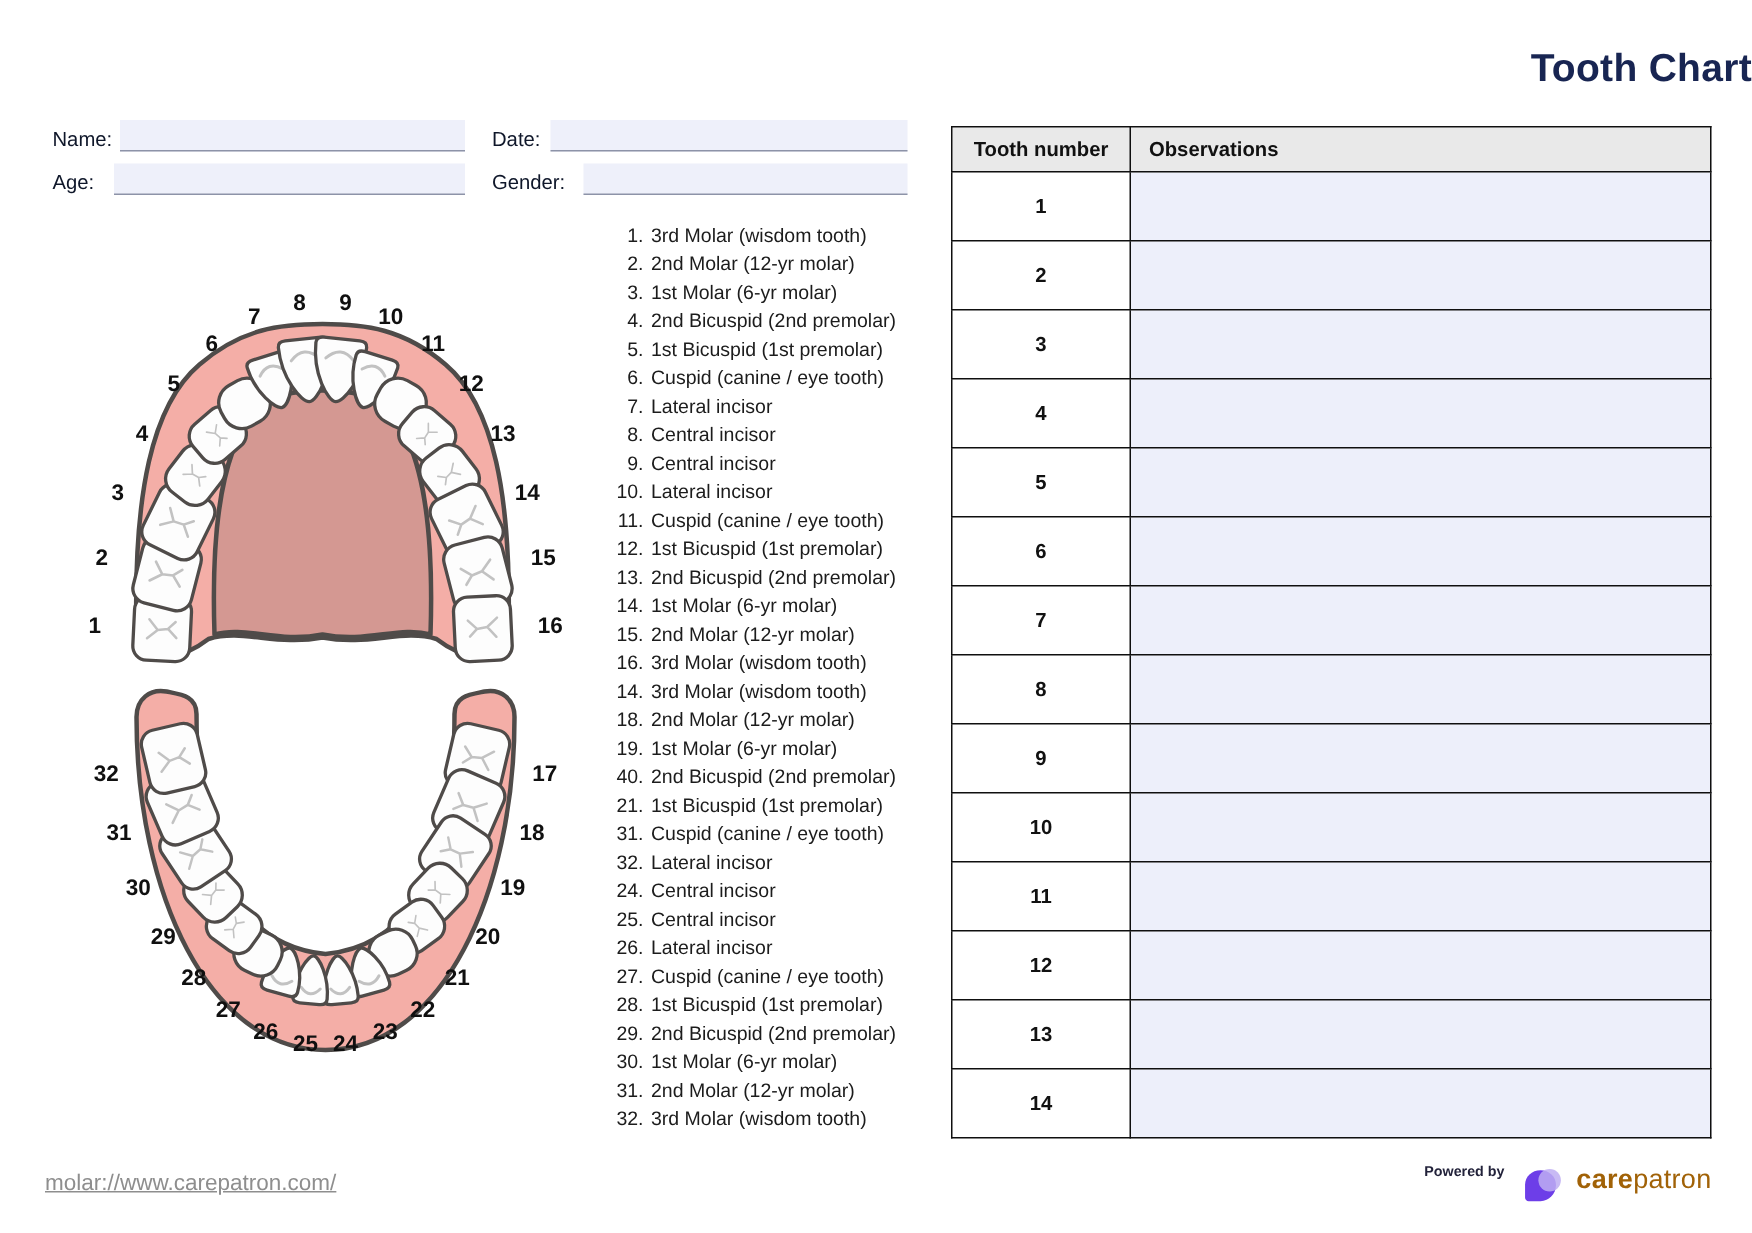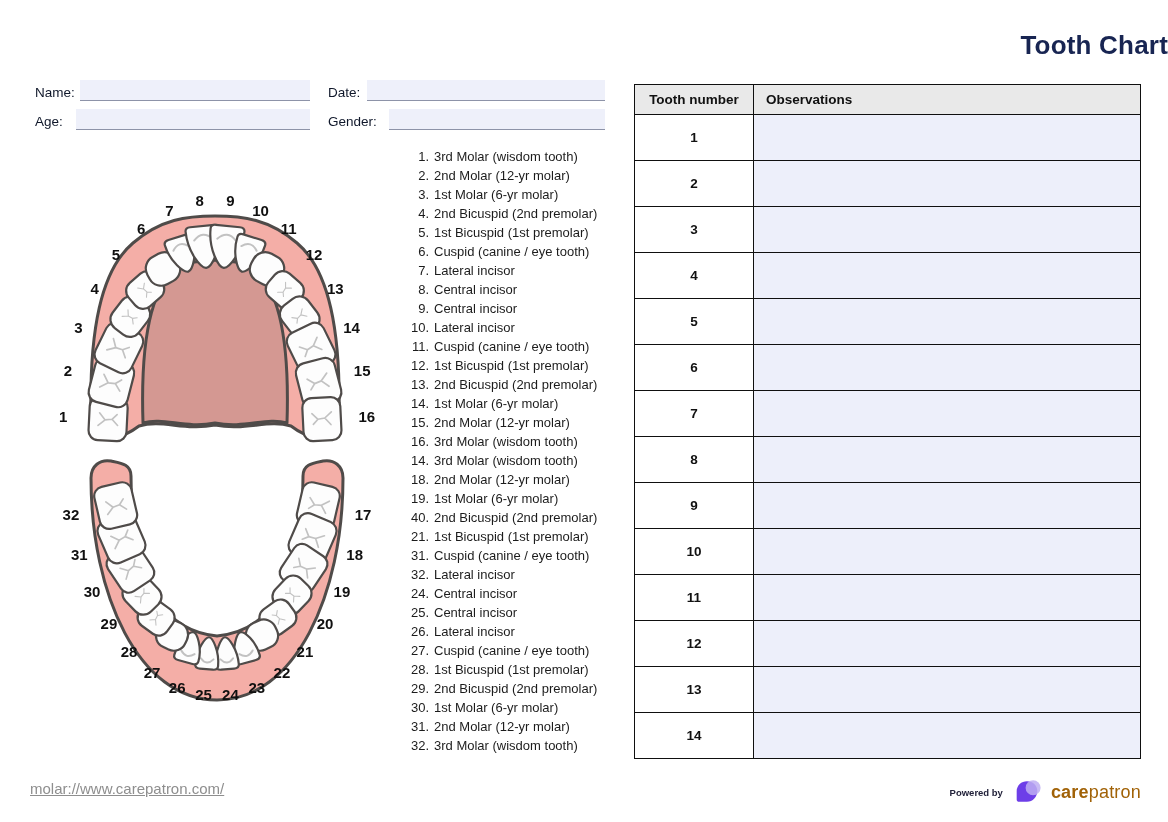--- a/index.html
+++ b/index.html
@@ -40,21 +40,21 @@
   #observations-table td{height:46px;font-size:13.5px;}
   #observations-table td.num{background:#ffffff;font-weight:bold;text-align:center;color:#111;}
   #observations-table td.obs{background:#edeffa;}
   
   #site-link{
     position:absolute;left:30px;top:780px;font-size:15px;color:#8e8e8e;
     text-decoration:underline;
   }
   #powered-by{
     position:absolute;right:27px;top:776px;height:32px;
-    display:flex;align-items:center;gap:9px;margin-left:46px;
+    display:flex;gap:9px;margin-left:46px;
   }
   #powered-by .pb-text{font-size:9.5px;color:#22223a;font-weight:bold;}
   #powered-by .brand{font-size:18px;color:#a16207;letter-spacing:.2px;}
   #powered-by .brand b{font-weight:bold;}
   
   #tooth-diagram{position:absolute;left:40px;top:188px;}
   .arch-label{font-size:15px;font-weight:bold;fill:#101010;}
 </style>
 </head>
 <body>

